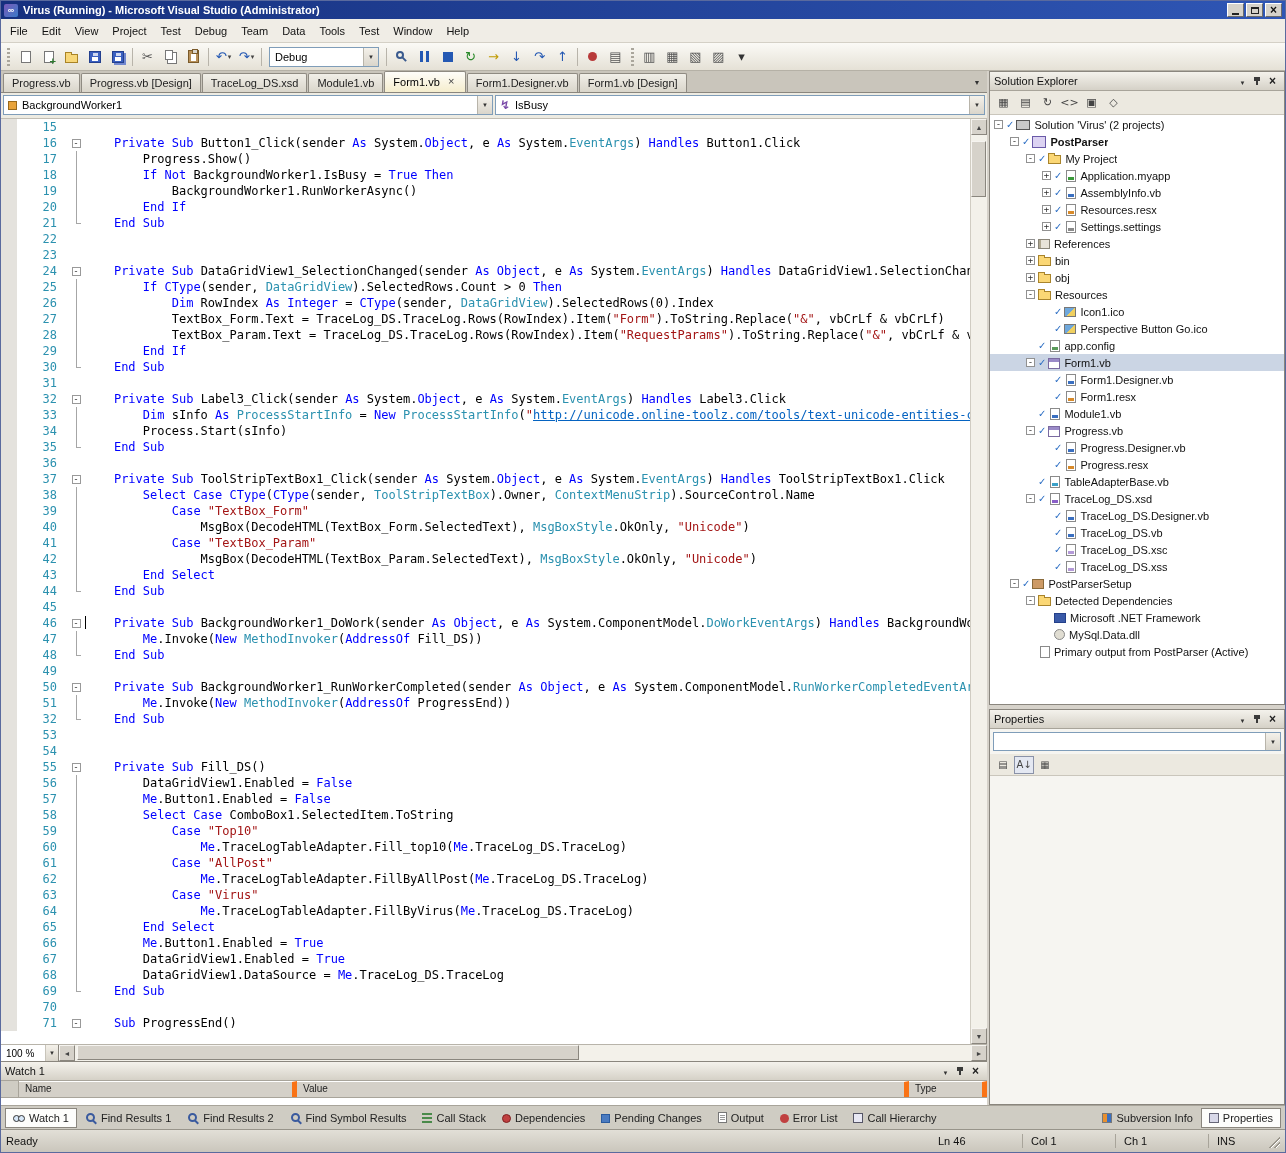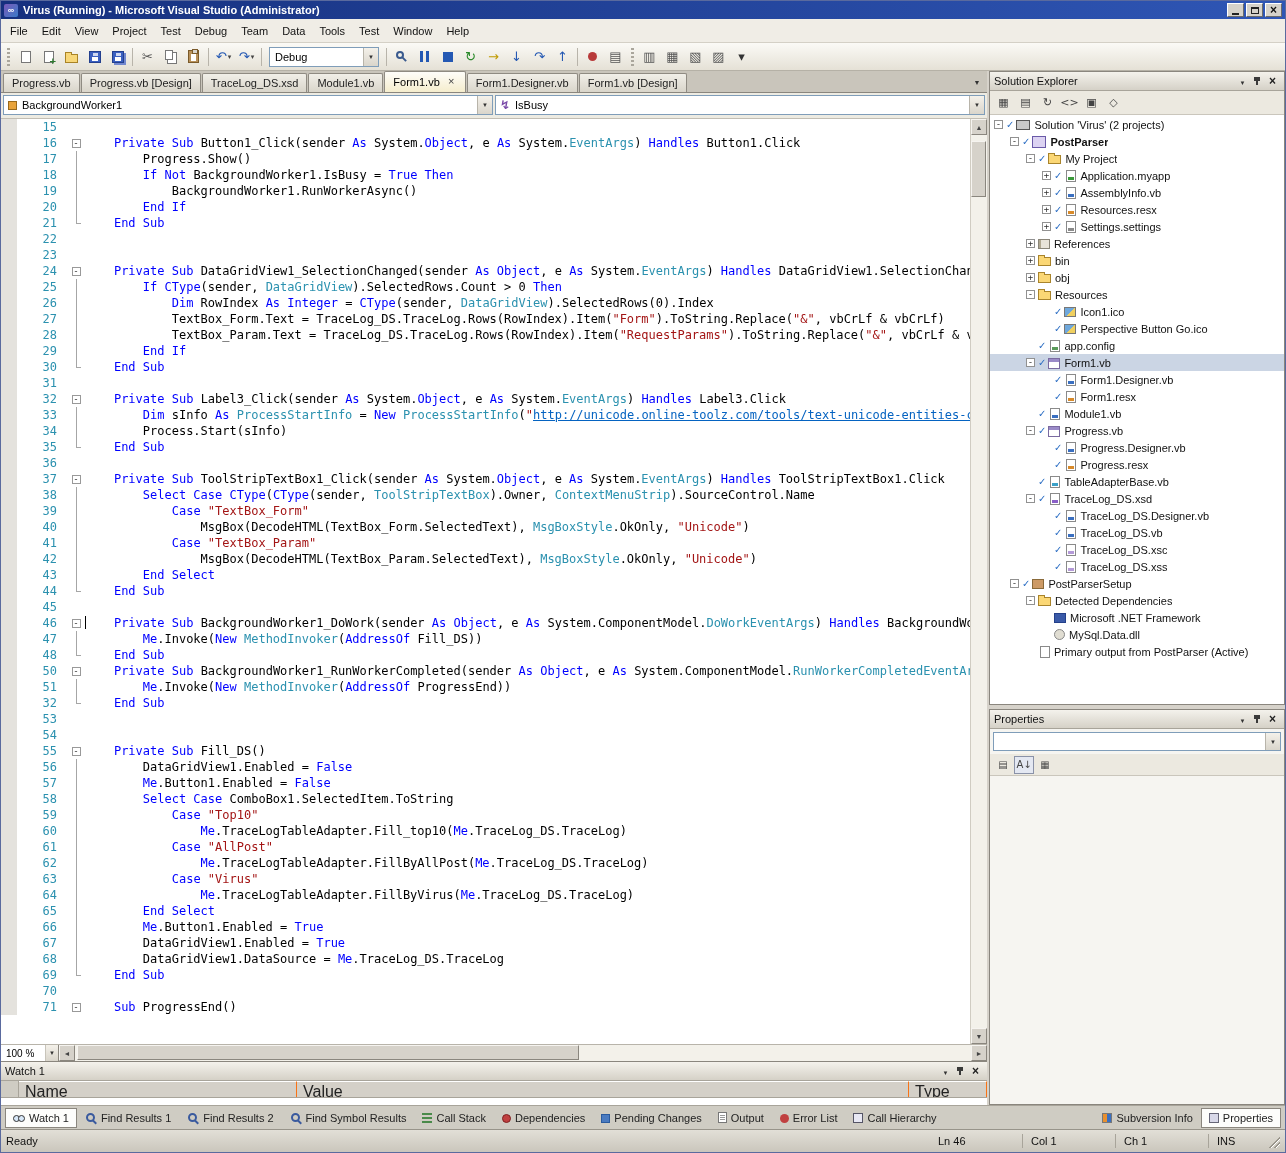--- a/index.html
+++ b/index.html
@@ -103,21 +103,21 @@
   .pnl-btn{width:15px;height:14px;display:flex;align-items:center;justify-content:center}
   .ic-winmenu::before{content:"▼";font-size:6px;color:#333}
   .ic-pin{width:9px;height:10px;position:relative}
   .ic-pin::before{content:"";position:absolute;left:1px;top:1px;width:6px;height:4px;background:#3a3a3a}
   .ic-pin::after{content:"";position:absolute;left:3px;top:5px;width:2px;height:4px;background:#3a3a3a}
   .ic-x::before{content:"×";font-size:12px;line-height:9px;color:#222;font-weight:bold}
   
   .watch{height:44px;flex:none;display:flex;flex-direction:column;background:#d6d2ca;border-top:1px solid #8a867e}
   .watch-cols{height:17px;flex:none;display:flex;background:#d4d0c8;border-bottom:1px solid #a8a49a}
   .wcol-margin{width:18px;flex:none;border-right:1px solid #a8a49a;background:#cfccc3}
-  .wcol{font-size:16px;padding:1px 6px;border-right:1px solid #f97316;border-top:1px solid #fff;color:#222;white-space:nowrap;overflow:hidden}
+  .wcol{font-size:10px;padding:1px 6px;border-right:5px solid #f97316;border-top:1px solid #fff;color:#222;white-space:nowrap;overflow:hidden}
   .wcol-0{width:278px}.wcol-1{width:612px}.wcol-2{flex:1}
   .watch-body{flex:1;background:#fff}
   
   .se-panel{height:634px;flex:none;display:flex;flex-direction:column;background:#fff;border:1px solid #8a867e}
   .se-toolbar{height:24px;flex:none;display:flex;align-items:center;background:#ece9e0;border-bottom:1px solid #cac6bc;padding:0 3px;gap:1px}
   .se-btn{width:21px;height:20px;display:flex;align-items:center;justify-content:center;font-size:11px;color:#444;font-family:"DejaVu Sans",sans-serif}
   .tree{flex:1;overflow:hidden;font-size:11px;background:#fff;padding-top:1px}
   .tree-row{height:17px;display:flex;align-items:center;white-space:nowrap;color:#111}
   .tree-row.selected{background:#cbd5e4}
   .tree-row.bold .tree-label{font-weight:bold}
@@ -383,20 +383,21 @@
             <div class="code-line"><span class="ind-margin"></span><span class="line-num">39</span><span class="outline-margin"><span class="ol-line"></span></span><span class="code-text"><span class="tk-p">            </span><span class="tk-k">Case</span><span class="tk-p"> </span><span class="tk-s">"TextBox_Form"</span></span></div>
             <div class="code-line"><span class="ind-margin"></span><span class="line-num">40</span><span class="outline-margin"><span class="ol-line"></span></span><span class="code-text"><span class="tk-p">                MsgBox(DecodeHTML(TextBox_Form.SelectedText), </span><span class="tk-t">MsgBoxStyle</span><span class="tk-p">.OkOnly, </span><span class="tk-s">"Unicode"</span><span class="tk-p">)</span></span></div>
             <div class="code-line"><span class="ind-margin"></span><span class="line-num">41</span><span class="outline-margin"><span class="ol-line"></span></span><span class="code-text"><span class="tk-p">            </span><span class="tk-k">Case</span><span class="tk-p"> </span><span class="tk-s">"TextBox_Param"</span></span></div>
             <div class="code-line"><span class="ind-margin"></span><span class="line-num">42</span><span class="outline-margin"><span class="ol-line"></span></span><span class="code-text"><span class="tk-p">                MsgBox(DecodeHTML(TextBox_Param.SelectedText), </span><span class="tk-t">MsgBoxStyle</span><span class="tk-p">.OkOnly, </span><span class="tk-s">"Unicode"</span><span class="tk-p">)</span></span></div>
             <div class="code-line"><span class="ind-margin"></span><span class="line-num">43</span><span class="outline-margin"><span class="ol-line"></span></span><span class="code-text"><span class="tk-p">        </span><span class="tk-k">End Select</span></span></div>
             <div class="code-line"><span class="ind-margin"></span><span class="line-num">44</span><span class="outline-margin"><span class="ol-end"></span></span><span class="code-text"><span class="tk-p">    </span><span class="tk-k">End Sub</span></span></div>
             <div class="code-line"><span class="ind-margin"></span><span class="line-num">45</span><span class="outline-margin"></span><span class="code-text"></span></div>
             <div class="code-line"><span class="ind-margin"></span><span class="line-num">46</span><span class="outline-margin"><span class="ol-box">-</span></span><span class="code-text"><span class="tk-p">    </span><span class="tk-k">Private</span><span class="tk-p"> </span><span class="tk-k">Sub</span><span class="tk-p"> BackgroundWorker1_DoWork(sender </span><span class="tk-k">As</span><span class="tk-p"> </span><span class="tk-k">Object</span><span class="tk-p">, e </span><span class="tk-k">As</span><span class="tk-p"> System.ComponentModel.</span><span class="tk-t">DoWorkEventArgs</span><span class="tk-p">) </span><span class="tk-k">Handles</span><span class="tk-p"> BackgroundWorker1.DoWork</span><span class="caret"></span></span></div>
             <div class="code-line"><span class="ind-margin"></span><span class="line-num">47</span><span class="outline-margin"><span class="ol-line"></span></span><span class="code-text"><span class="tk-p">        </span><span class="tk-k">Me</span><span class="tk-p">.Invoke(</span><span class="tk-k">New</span><span class="tk-p"> </span><span class="tk-t">MethodInvoker</span><span class="tk-p">(</span><span class="tk-k">AddressOf</span><span class="tk-p"> Fill_DS))</span></span></div>
             <div class="code-line"><span class="ind-margin"></span><span class="line-num">48</span><span class="outline-margin"><span class="ol-end"></span></span><span class="code-text"><span class="tk-p">    </span><span class="tk-k">End Sub</span></span></div>
+            <div class="code-line"><span class="ind-margin"></span><span class="line-num">49</span><span class="outline-margin"></span><span class="code-text"></span></div>
             <div class="code-line"><span class="ind-margin"></span><span class="line-num">50</span><span class="outline-margin"><span class="ol-box">-</span></span><span class="code-text"><span class="tk-p">    </span><span class="tk-k">Private</span><span class="tk-p"> </span><span class="tk-k">Sub</span><span class="tk-p"> BackgroundWorker1_RunWorkerCompleted(sender </span><span class="tk-k">As</span><span class="tk-p"> </span><span class="tk-k">Object</span><span class="tk-p">, e </span><span class="tk-k">As</span><span class="tk-p"> System.ComponentModel.</span><span class="tk-t">RunWorkerCompletedEventArgs</span></span></div>
             <div class="code-line"><span class="ind-margin"></span><span class="line-num">51</span><span class="outline-margin"><span class="ol-line"></span></span><span class="code-text"><span class="tk-p">        </span><span class="tk-k">Me</span><span class="tk-p">.Invoke(</span><span class="tk-k">New</span><span class="tk-p"> </span><span class="tk-t">MethodInvoker</span><span class="tk-p">(</span><span class="tk-k">AddressOf</span><span class="tk-p"> ProgressEnd))</span></span></div>
             <div class="code-line"><span class="ind-margin"></span><span class="line-num">32</span><span class="outline-margin"><span class="ol-end"></span></span><span class="code-text"><span class="tk-p">    </span><span class="tk-k">End Sub</span></span></div>
             <div class="code-line"><span class="ind-margin"></span><span class="line-num">53</span><span class="outline-margin"></span><span class="code-text"></span></div>
             <div class="code-line"><span class="ind-margin"></span><span class="line-num">54</span><span class="outline-margin"></span><span class="code-text"></span></div>
             <div class="code-line"><span class="ind-margin"></span><span class="line-num">55</span><span class="outline-margin"><span class="ol-box">-</span></span><span class="code-text"><span class="tk-p">    </span><span class="tk-k">Private</span><span class="tk-p"> </span><span class="tk-k">Sub</span><span class="tk-p"> Fill_DS()</span></span></div>
             <div class="code-line"><span class="ind-margin"></span><span class="line-num">56</span><span class="outline-margin"><span class="ol-line"></span></span><span class="code-text"><span class="tk-p">        DataGridView1.Enabled = </span><span class="tk-k">False</span></span></div>
             <div class="code-line"><span class="ind-margin"></span><span class="line-num">57</span><span class="outline-margin"><span class="ol-line"></span></span><span class="code-text"><span class="tk-p">        </span><span class="tk-k">Me</span><span class="tk-p">.Button1.Enabled = </span><span class="tk-k">False</span></span></div>
             <div class="code-line"><span class="ind-margin"></span><span class="line-num">58</span><span class="outline-margin"><span class="ol-line"></span></span><span class="code-text"><span class="tk-p">        </span><span class="tk-k">Select Case</span><span class="tk-p"> ComboBox1.SelectedItem.ToString</span></span></div>
             <div class="code-line"><span class="ind-margin"></span><span class="line-num">59</span><span class="outline-margin"><span class="ol-line"></span></span><span class="code-text"><span class="tk-p">            </span><span class="tk-k">Case</span><span class="tk-p"> </span><span class="tk-s">"Top10"</span></span></div>

